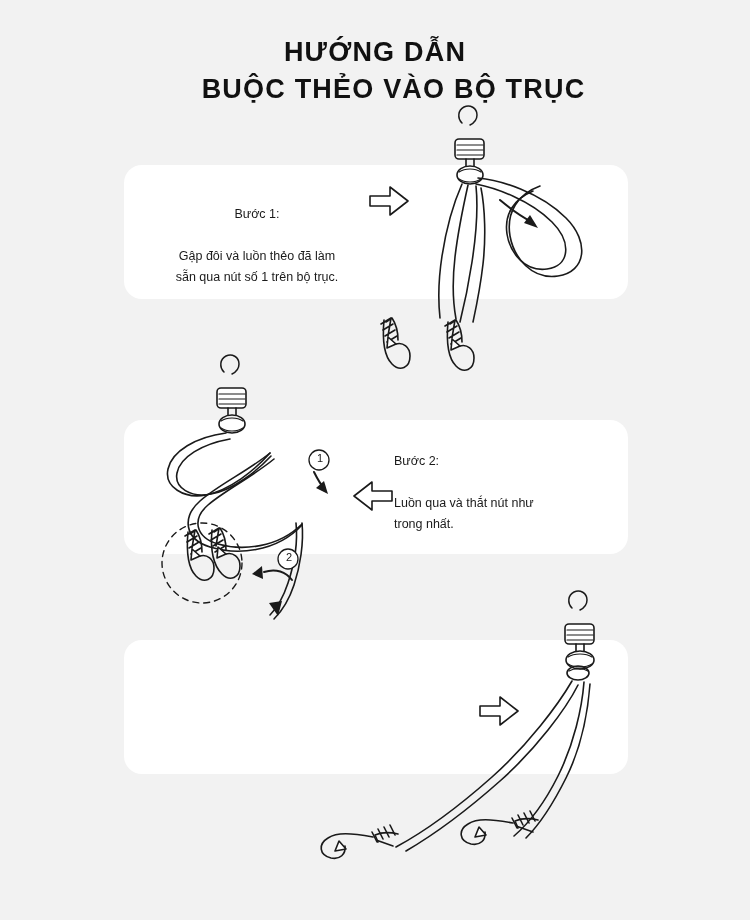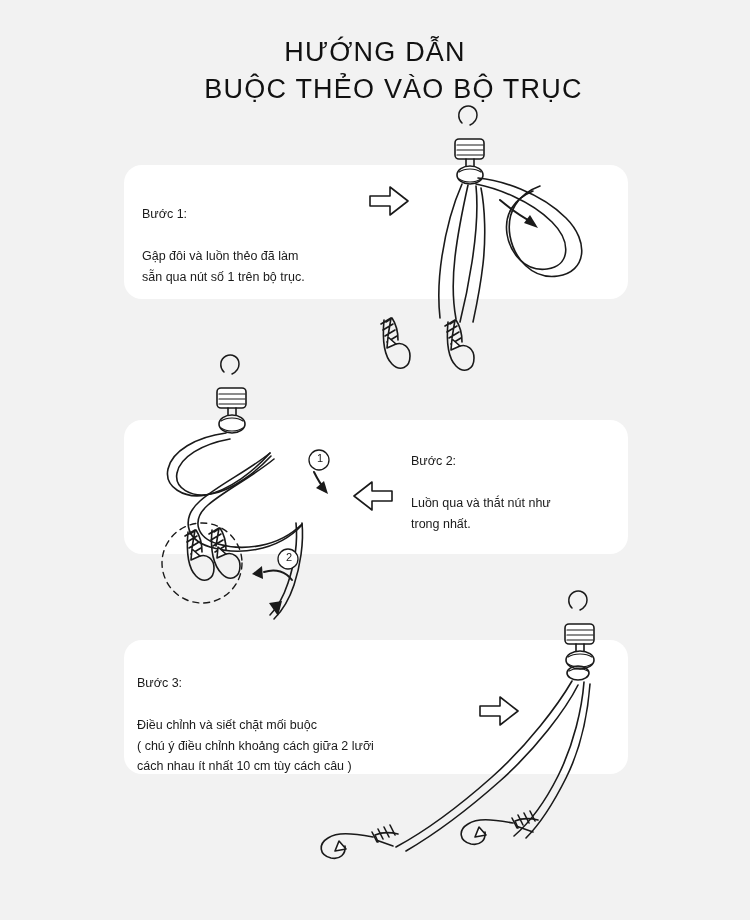--- a/index.html
+++ b/index.html
@@ -20,21 +20,21 @@
     width: 750px;
     height: 920px;
   }
   
   .title {
     position: absolute;
     top: 34px;
     left: 0;
     width: 750px;
     text-align: center;
-    font-weight: normal;
+    font-weight: bold;
     font-size: 27px;
     letter-spacing: 1.2px;
     line-height: 1.38;
     color: #111;
   }
   .title .line1 { display: block; }
   .title .line2 { display: block; padding-left: 37px; }
 
   
   .card {
@@ -50,22 +50,22 @@
     position: absolute;
     font-size: 12.5px;
     line-height: 1.65;
     color: #1a1a1a;
     white-space: pre-line;
   }
   .step-label {
     display: block;
     margin-bottom: 1px;
   }
-  #step1-text { left: 142px; top: 183px; width: 230px; }
-  #step2-text { left: 411px; top: 430px; width: 230px; }
+  #step1-text { left: 142px; top: 183px; width: 230px; text-align: center; }
+  #step2-text { left: 394px; top: 430px; width: 230px; }
   #step3-text { left: 137px; top: 652px; width: 340px; }
 
   
   .art {
     position: absolute;
     left: 0; top: 0;
     width: 750px;
     height: 920px;
     pointer-events: none;
   }
@@ -90,26 +90,20 @@
     <span>Gập đôi và luồn thẻo đã làm
 sẵn qua nút số 1 trên bộ trục.</span>
   </div>
 
   <div class="step-text" id="step2-text">
     <span class="step-label">Bước 2:</span>
     <span>Luồn qua và thắt nút như
 trong nhất.</span>
   </div>
 
-  <div class="step-text" id="step3-text">
-    <span class="step-label">Bước 3:</span>
-    <span>Điều chỉnh và siết chặt mối buộc
-( chú ý điều chỉnh khoảng cách giữa 2 lưỡi
-cách nhau ít nhất 10 cm tùy cách câu )</span>
-  </div>
 
   <div class="art">
     <svg width="750" height="920" viewBox="0 0 750 920" xmlns="http://www.w3.org/2000/svg" fill="none" stroke="#1a1a1a" stroke-width="1.6" stroke-linecap="round" stroke-linejoin="round">
 
       <g>
 
         <g>
           <path d="M462 123 c-5 -5 -4 -13 2 -16 c6 -3 13 1 13 8 c0 5 -3 8 -7 10" stroke-width="1.5"></path>
           <path d="M459 139 h21 a4 4 0 0 1 4 4 v12 a4 4 0 0 1 -4 4 h-21 a4 4 0 0 1 -4 -4 v-12 a4 4 0 0 1 4 -4 z" fill="#ffffff"></path>
           <path d="M457 145 h26 M457 150 h26 M457 155 h26" stroke-width="1.2"></path>

